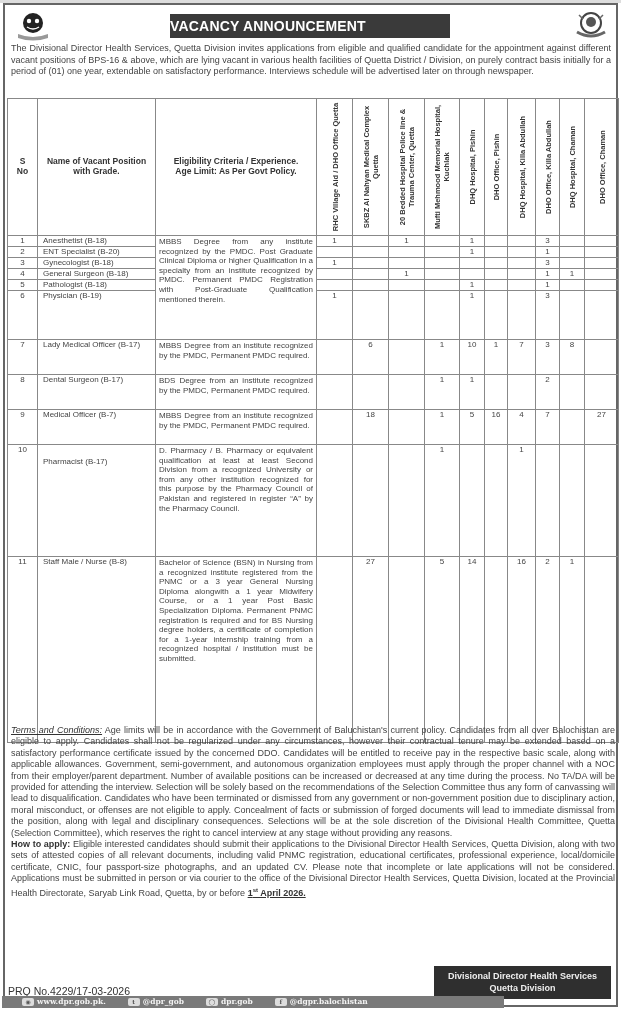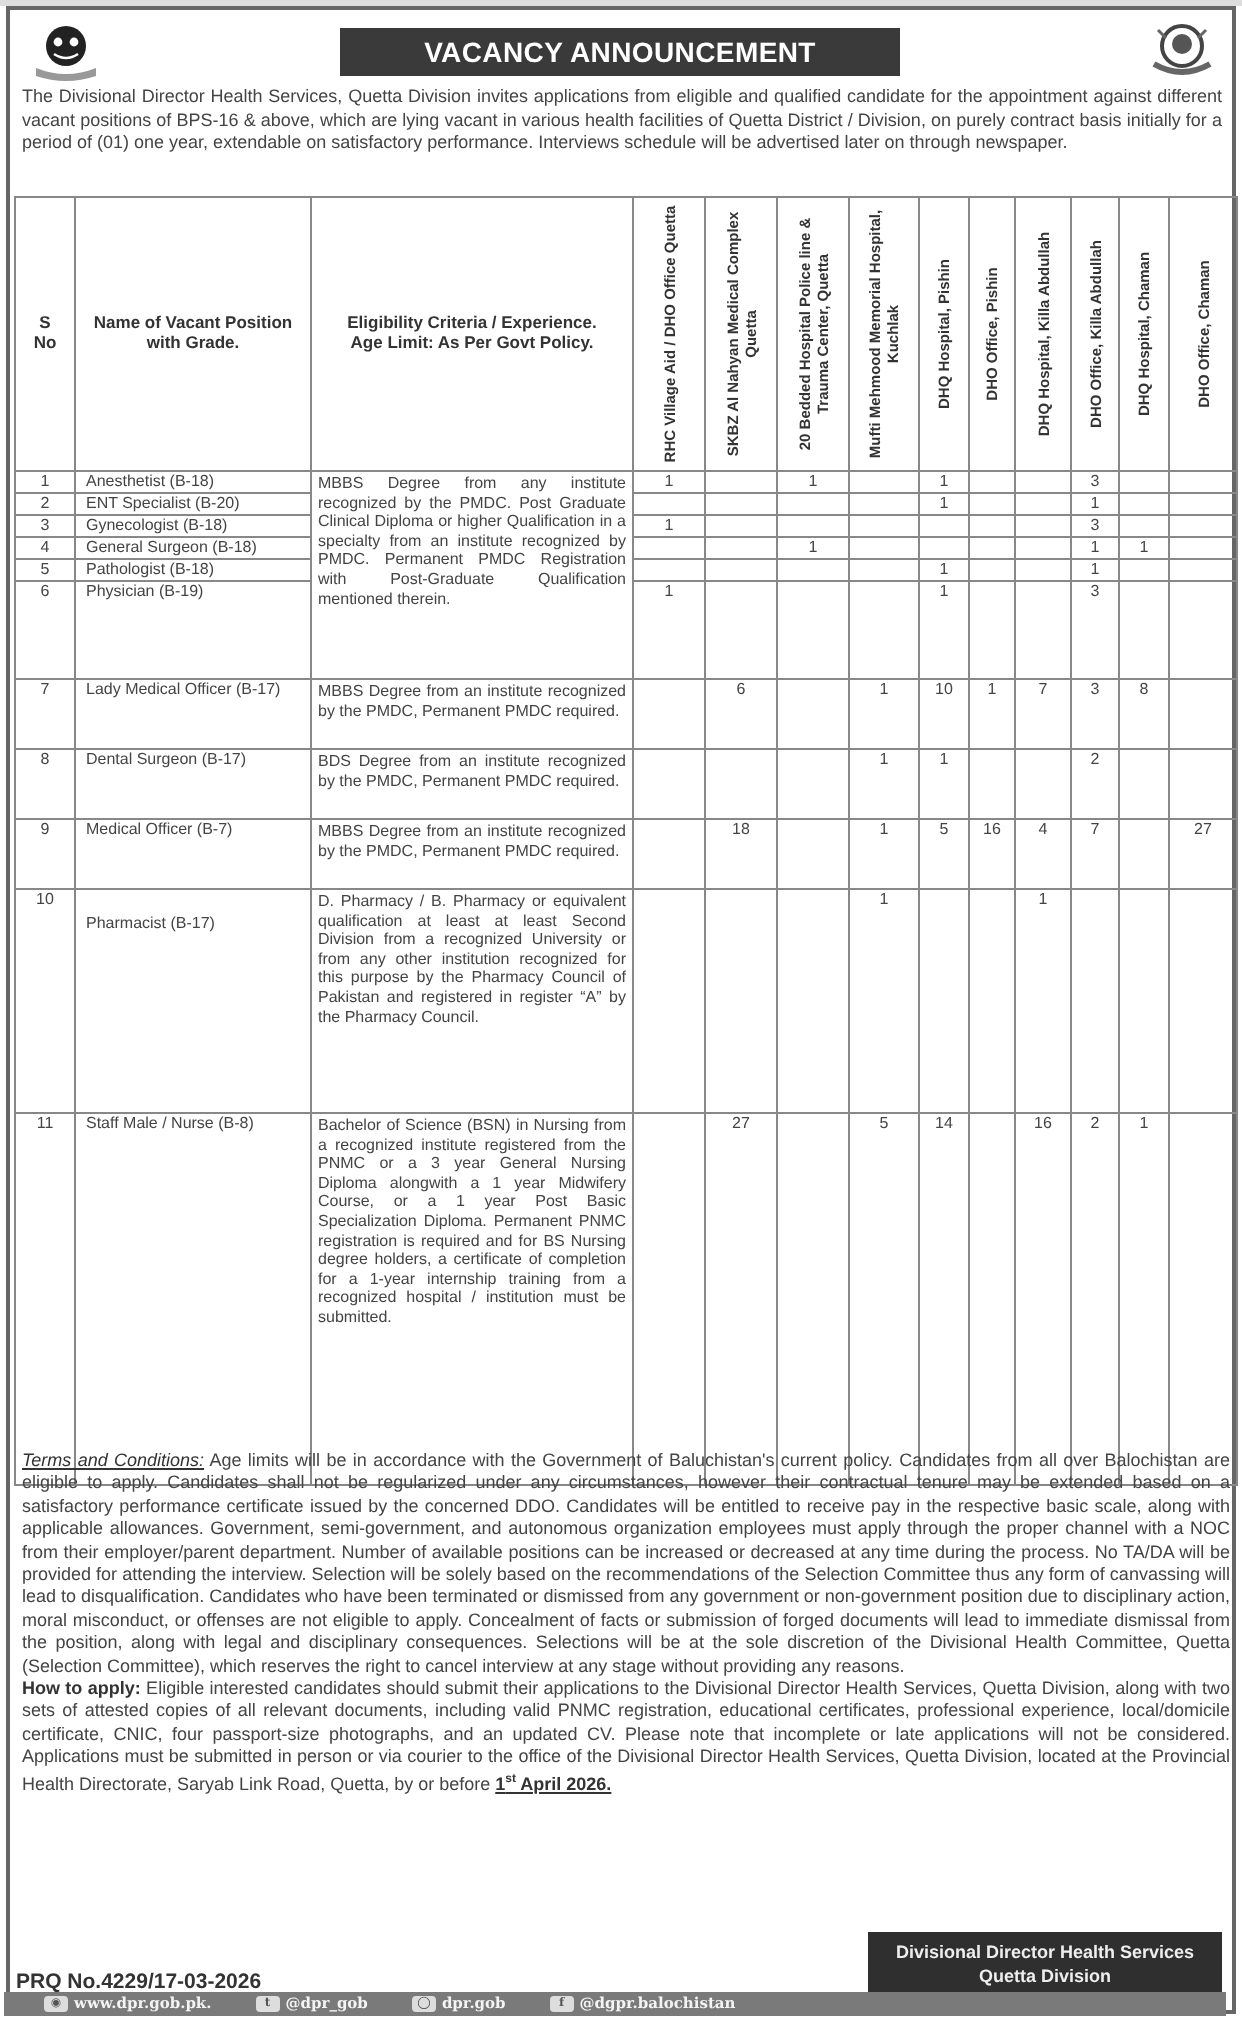--- a/index.html
+++ b/index.html
@@ -3,39 +3,39 @@
 <meta charset="utf-8">
 <style>
   * { box-sizing: border-box; margin: 0; padding: 0; }
   html, body { width: 621px; height: 1013px; background: #fff; overflow: hidden; }
   body { font-family: "Liberation Sans", sans-serif; color: #333; position: relative; }
   .frame { position: absolute; left: 3px; top: 3px; width: 615px; height: 1004px; border: 2px solid #666; background: #fff; }
   .topline { position: absolute; left: 0; top: 0; width: 621px; height: 3px; background: #ddd; }
   .header { position: relative; height: 38px; }
   .logo-left { position: absolute; left: 10px; top: 5px; width: 36px; height: 32px; }
   .logo-right { position: absolute; right: 8px; top: 5px; width: 34px; height: 30px; }
-  .title-box { position: absolute; left: 165px; top: 9px; width: 280px; height: 24px; background: #3a3a3a; color: #fff; font-weight: bold; font-size: 14px; text-align: center; line-height: 24px; letter-spacing: 0.2px; }
+  .title-box { position: absolute; left: 165px; top: 9px; width: 280px; height: 24px; background: #3a3a3a; color: #fff; font-weight: bold; font-size: 14px; text-align: left; line-height: 24px; letter-spacing: 0.2px; }
   .intro { font-size: 9px; line-height: 11.5px; text-align: justify; padding: 0 5px 0 6px; color: #444; }
   table.vac { position: absolute; left: 2px; top: 93px; width: 611px; border-collapse: collapse; table-layout: fixed; }
   table.vac td, table.vac th { border: 1px solid #888; font-size: 8px; line-height: 9.6px; vertical-align: top; color: #444; }
   table.vac th { font-weight: bold; vertical-align: middle; text-align: center; font-size: 8.5px; color: #333; }
   th.rot { height: 137px; padding: 0; position: relative; }
   th.rot div { position: absolute; left: 50%; top: 50%; width: 130px; transform: translate(-50%,-50%) rotate(-90deg); text-align: center; font-size: 7.5px; line-height: 9px; font-weight: bold; }
   td.sno { text-align: center; }
   td.name { padding-left: 5px; margin-left: 20px; }
   td.elig { padding: 1px 3px 0 3px; text-align: justify; }
   td.num { text-align: center; }
   .terms { position: absolute; left: 6px; top: 720px; width: 604px; font-size: 9px; line-height: 11.4px; text-align: justify; color: #444; }
   .terms .lbl { font-weight: normal; font-style: italic; text-decoration: underline; color: #333; }
   .terms .lbl2 { font-weight: bold; color: #333; }
   .terms .deadline { font-weight: bold; text-decoration: underline; color: #333; }
   .terms sup { font-size: 6px; }
-  .prq { position: absolute; left: 8px; top: 985px; font-weight: bold; font-size: 10.5px; color: #333; text-align: center; }
+  .prq { position: absolute; left: 8px; top: 985px; font-weight: normal; font-size: 10.5px; color: #333; text-align: center; }
   .sign-box { position: absolute; left: 434px; top: 966px; width: 177px; height: 33px; background: #2f2f2f; color: #eee; font-weight: bold; font-size: 9px; text-align: center; line-height: 12px; padding-top: 4px; }
-  .social { position: absolute; left: 2px; top: 996px; width: 611px; height: 12px; background: #7a7a7a; color: #f4f4f4; font-family: "DejaVu Serif", serif; font-weight: bold; font-size: 7.5px; line-height: 12px; display: flex; align-items: center; padding-left: 20px; gap: 6px; }
+  .social { position: absolute; left: 2px; top: 996px; width: 502px; height: 12px; background: #7a7a7a; color: #f4f4f4; font-family: "DejaVu Serif", serif; font-weight: bold; font-size: 7.5px; line-height: 12px; display: flex; align-items: center; padding-left: 20px; gap: 6px; }
   .social .ico { display: inline-block; width: 12px; height: 8px; background: #ddd; border-radius: 2px; vertical-align: middle; margin-right: 3px; color: #555; font-size: 6px; line-height: 8px; text-align: center; }
   .social .item { display: flex; align-items: center; margin-right: 16px; }
 </style>
 </head>
 <body>
 
 <div class="topline"></div>
 <div class="frame">
 
   <div class="header">

